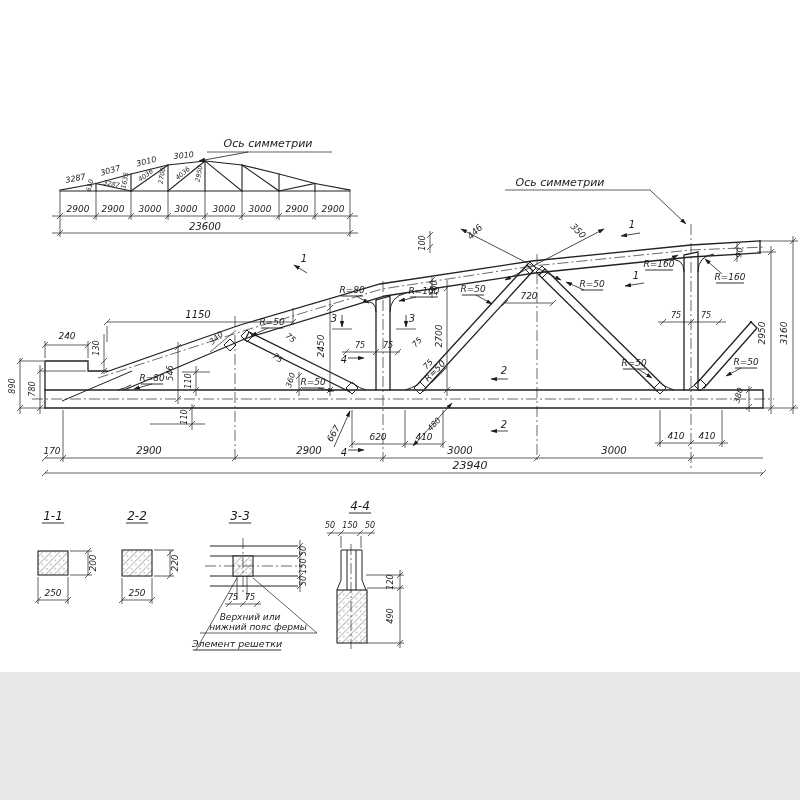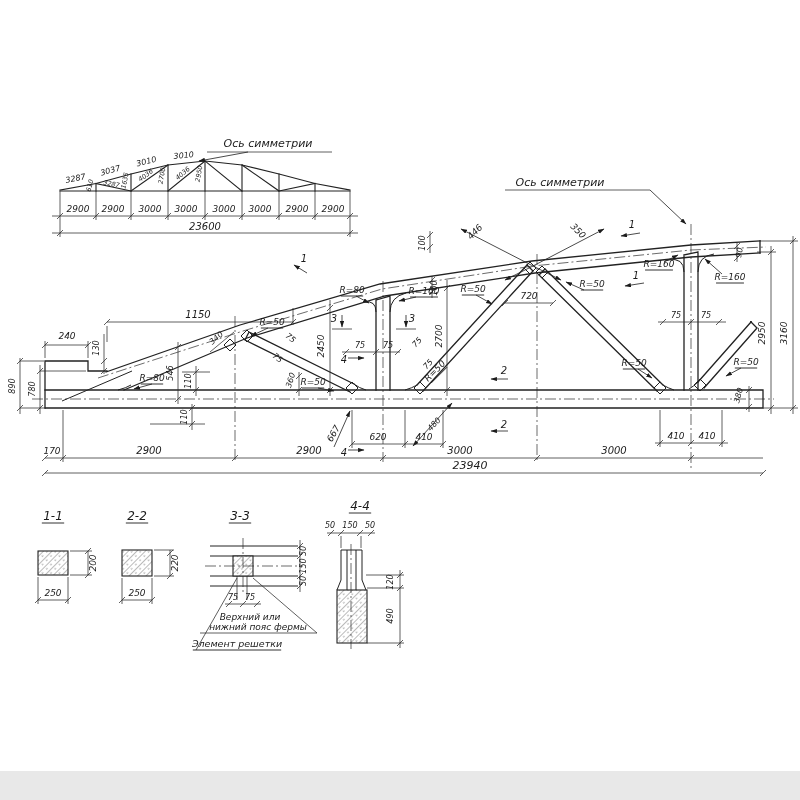--- a/index.html
+++ b/index.html
@@ -1,16 +1,16 @@
 <!DOCTYPE html>
 <html><head>
 <meta charset="utf-8">
 <style>
   html,body{margin:0;padding:0;background:#e8e8e8;}
-  #sheet{position:relative;width:800px;height:771px;background:#ffffff;overflow:hidden;
+  #sheet{position:relative;width:800px;height:672px;background:#ffffff;overflow:hidden;
          font-family:"DejaVu Sans",sans-serif;text-decoration:underline;}
   svg{position:absolute;left:0;top:0;}
   svg text{font-family:"DejaVu Sans",sans-serif;font-style:italic;fill:#1b1b1b;text-anchor:middle;}
   .m{stroke:#222;stroke-width:1.3;fill:none;stroke-linecap:square}
   .t{stroke:#222;stroke-width:1.1;fill:none;stroke-linecap:square}
   .d{stroke:#2b2b2b;stroke-width:0.75;fill:none}
   .cl{stroke:#2b2b2b;stroke-width:0.7;fill:none;stroke-dasharray:11 3 2 3}
   .ld{stroke:#2b2b2b;stroke-width:0.85;fill:none}
   .f{stroke:#222;stroke-width:1;fill:none}
   .hr{stroke:#222;stroke-width:1.1;fill:url(#hch)}

